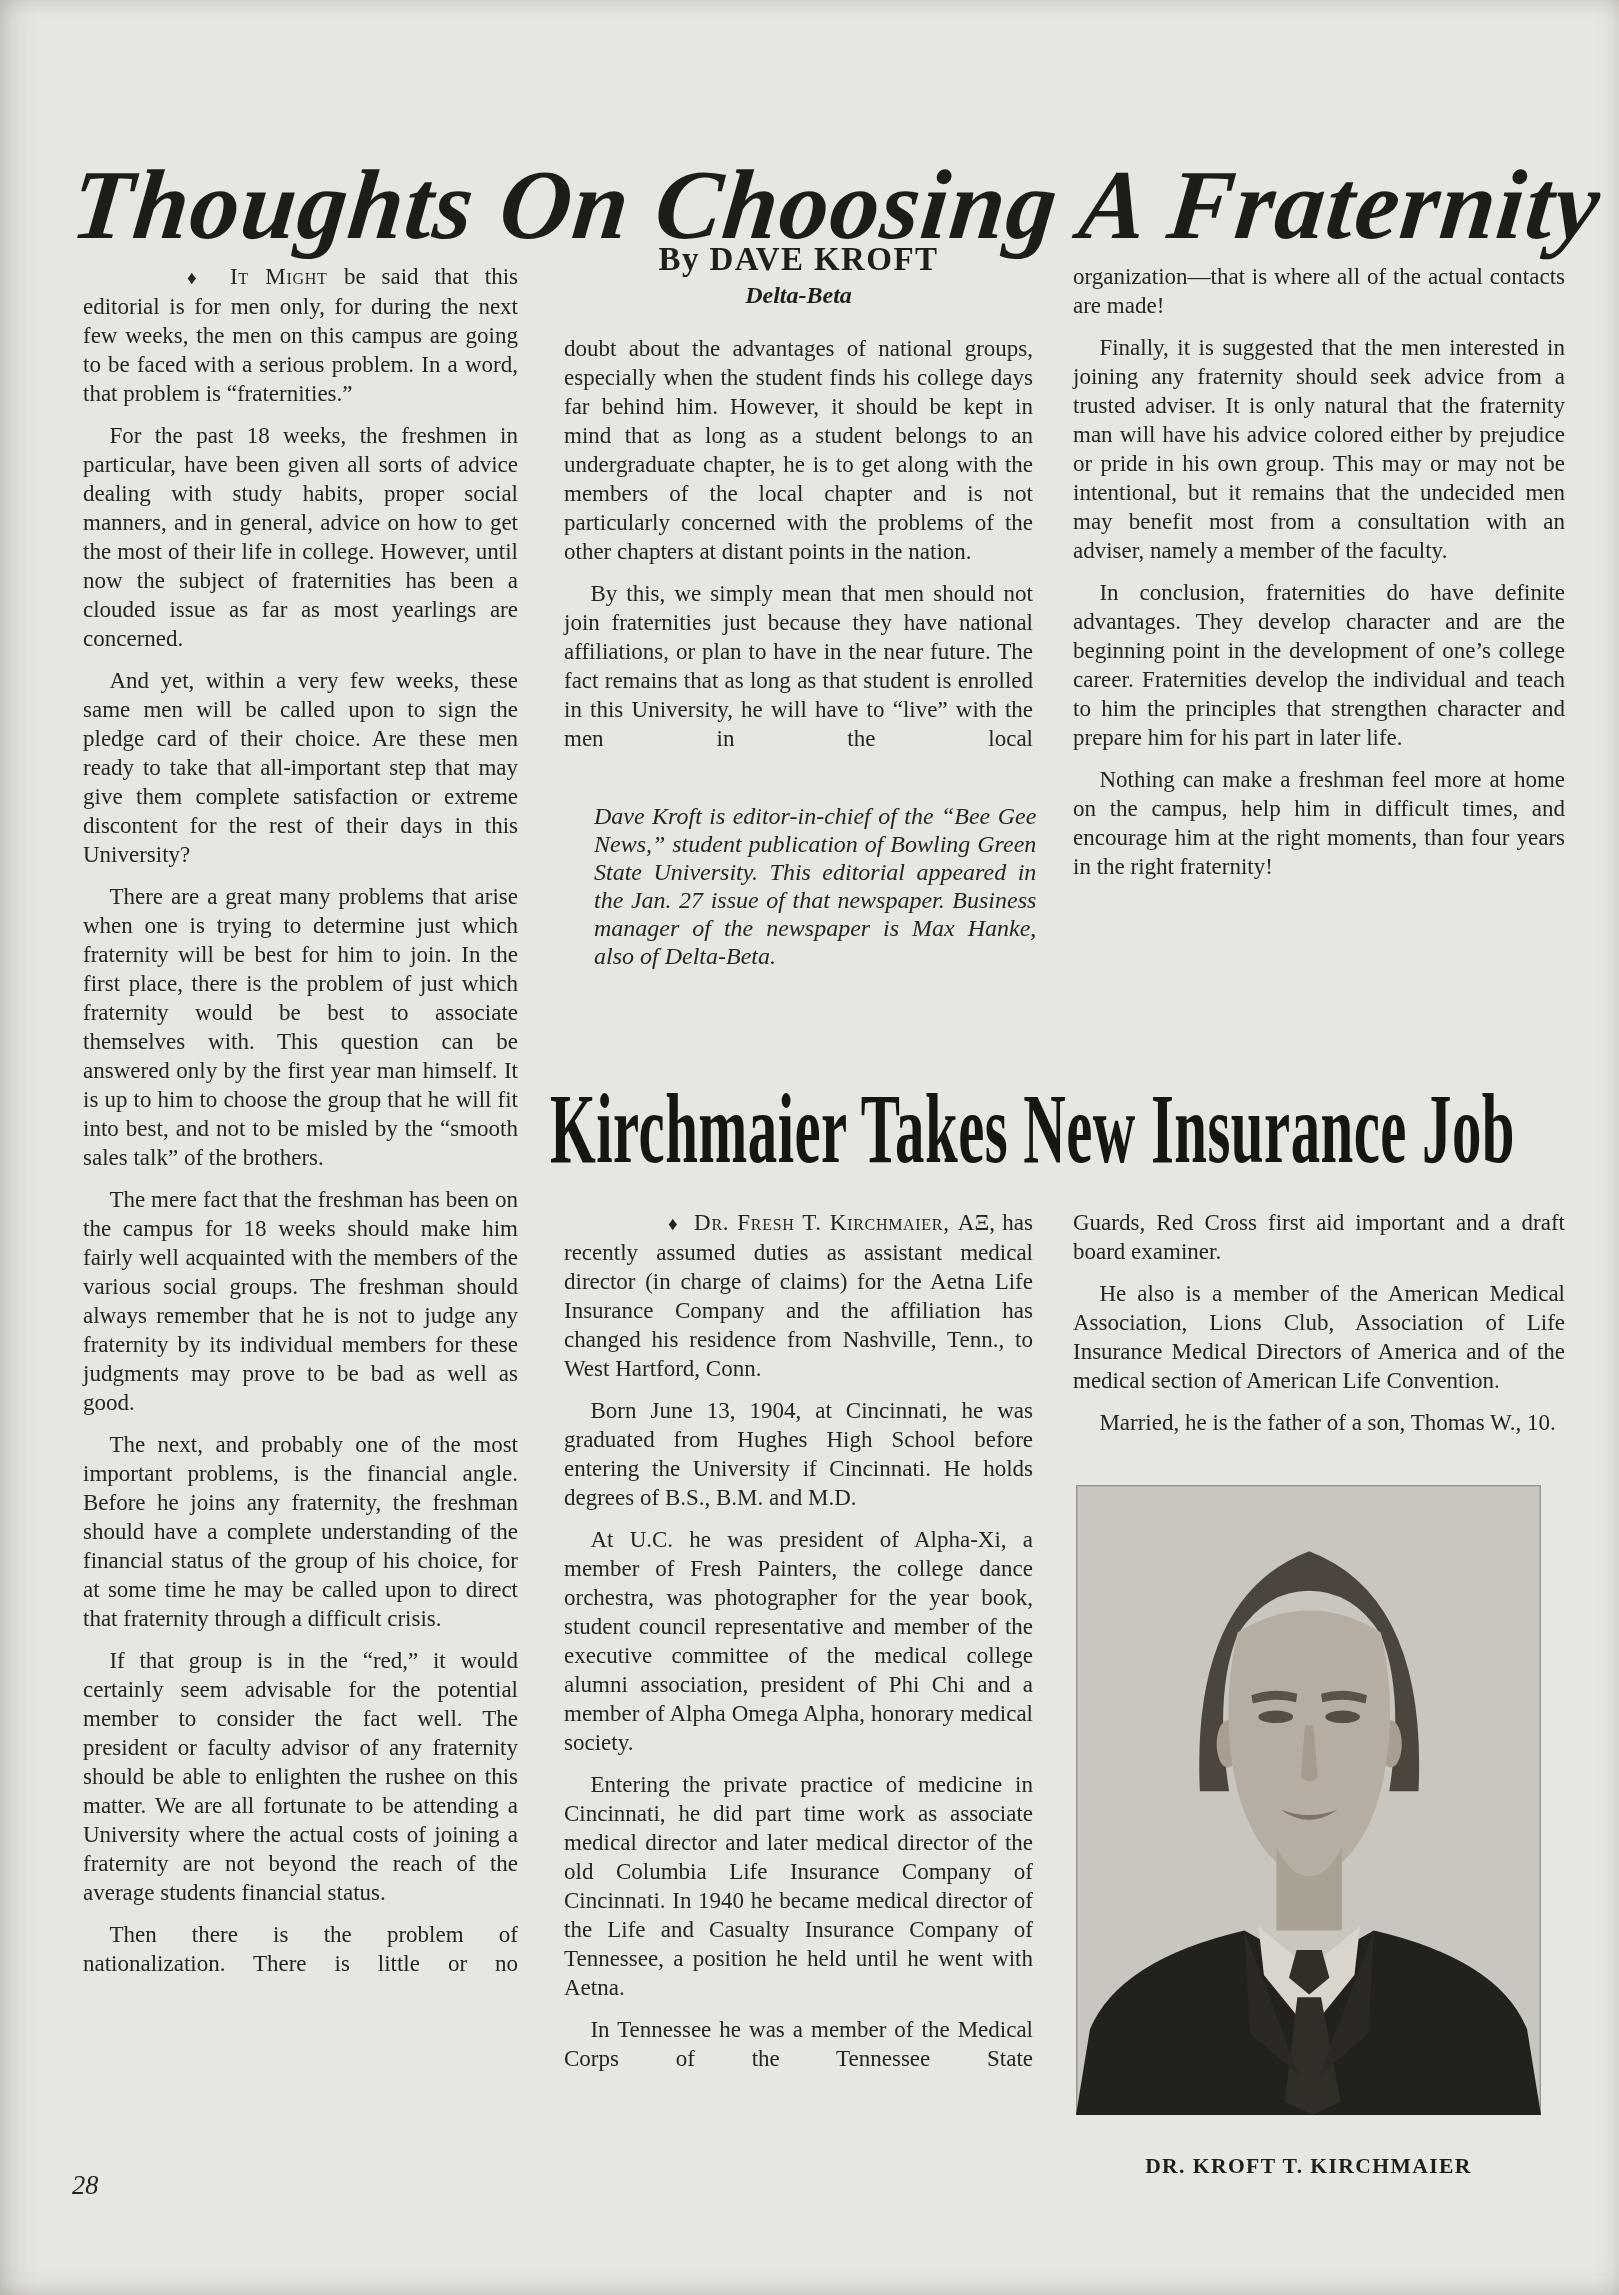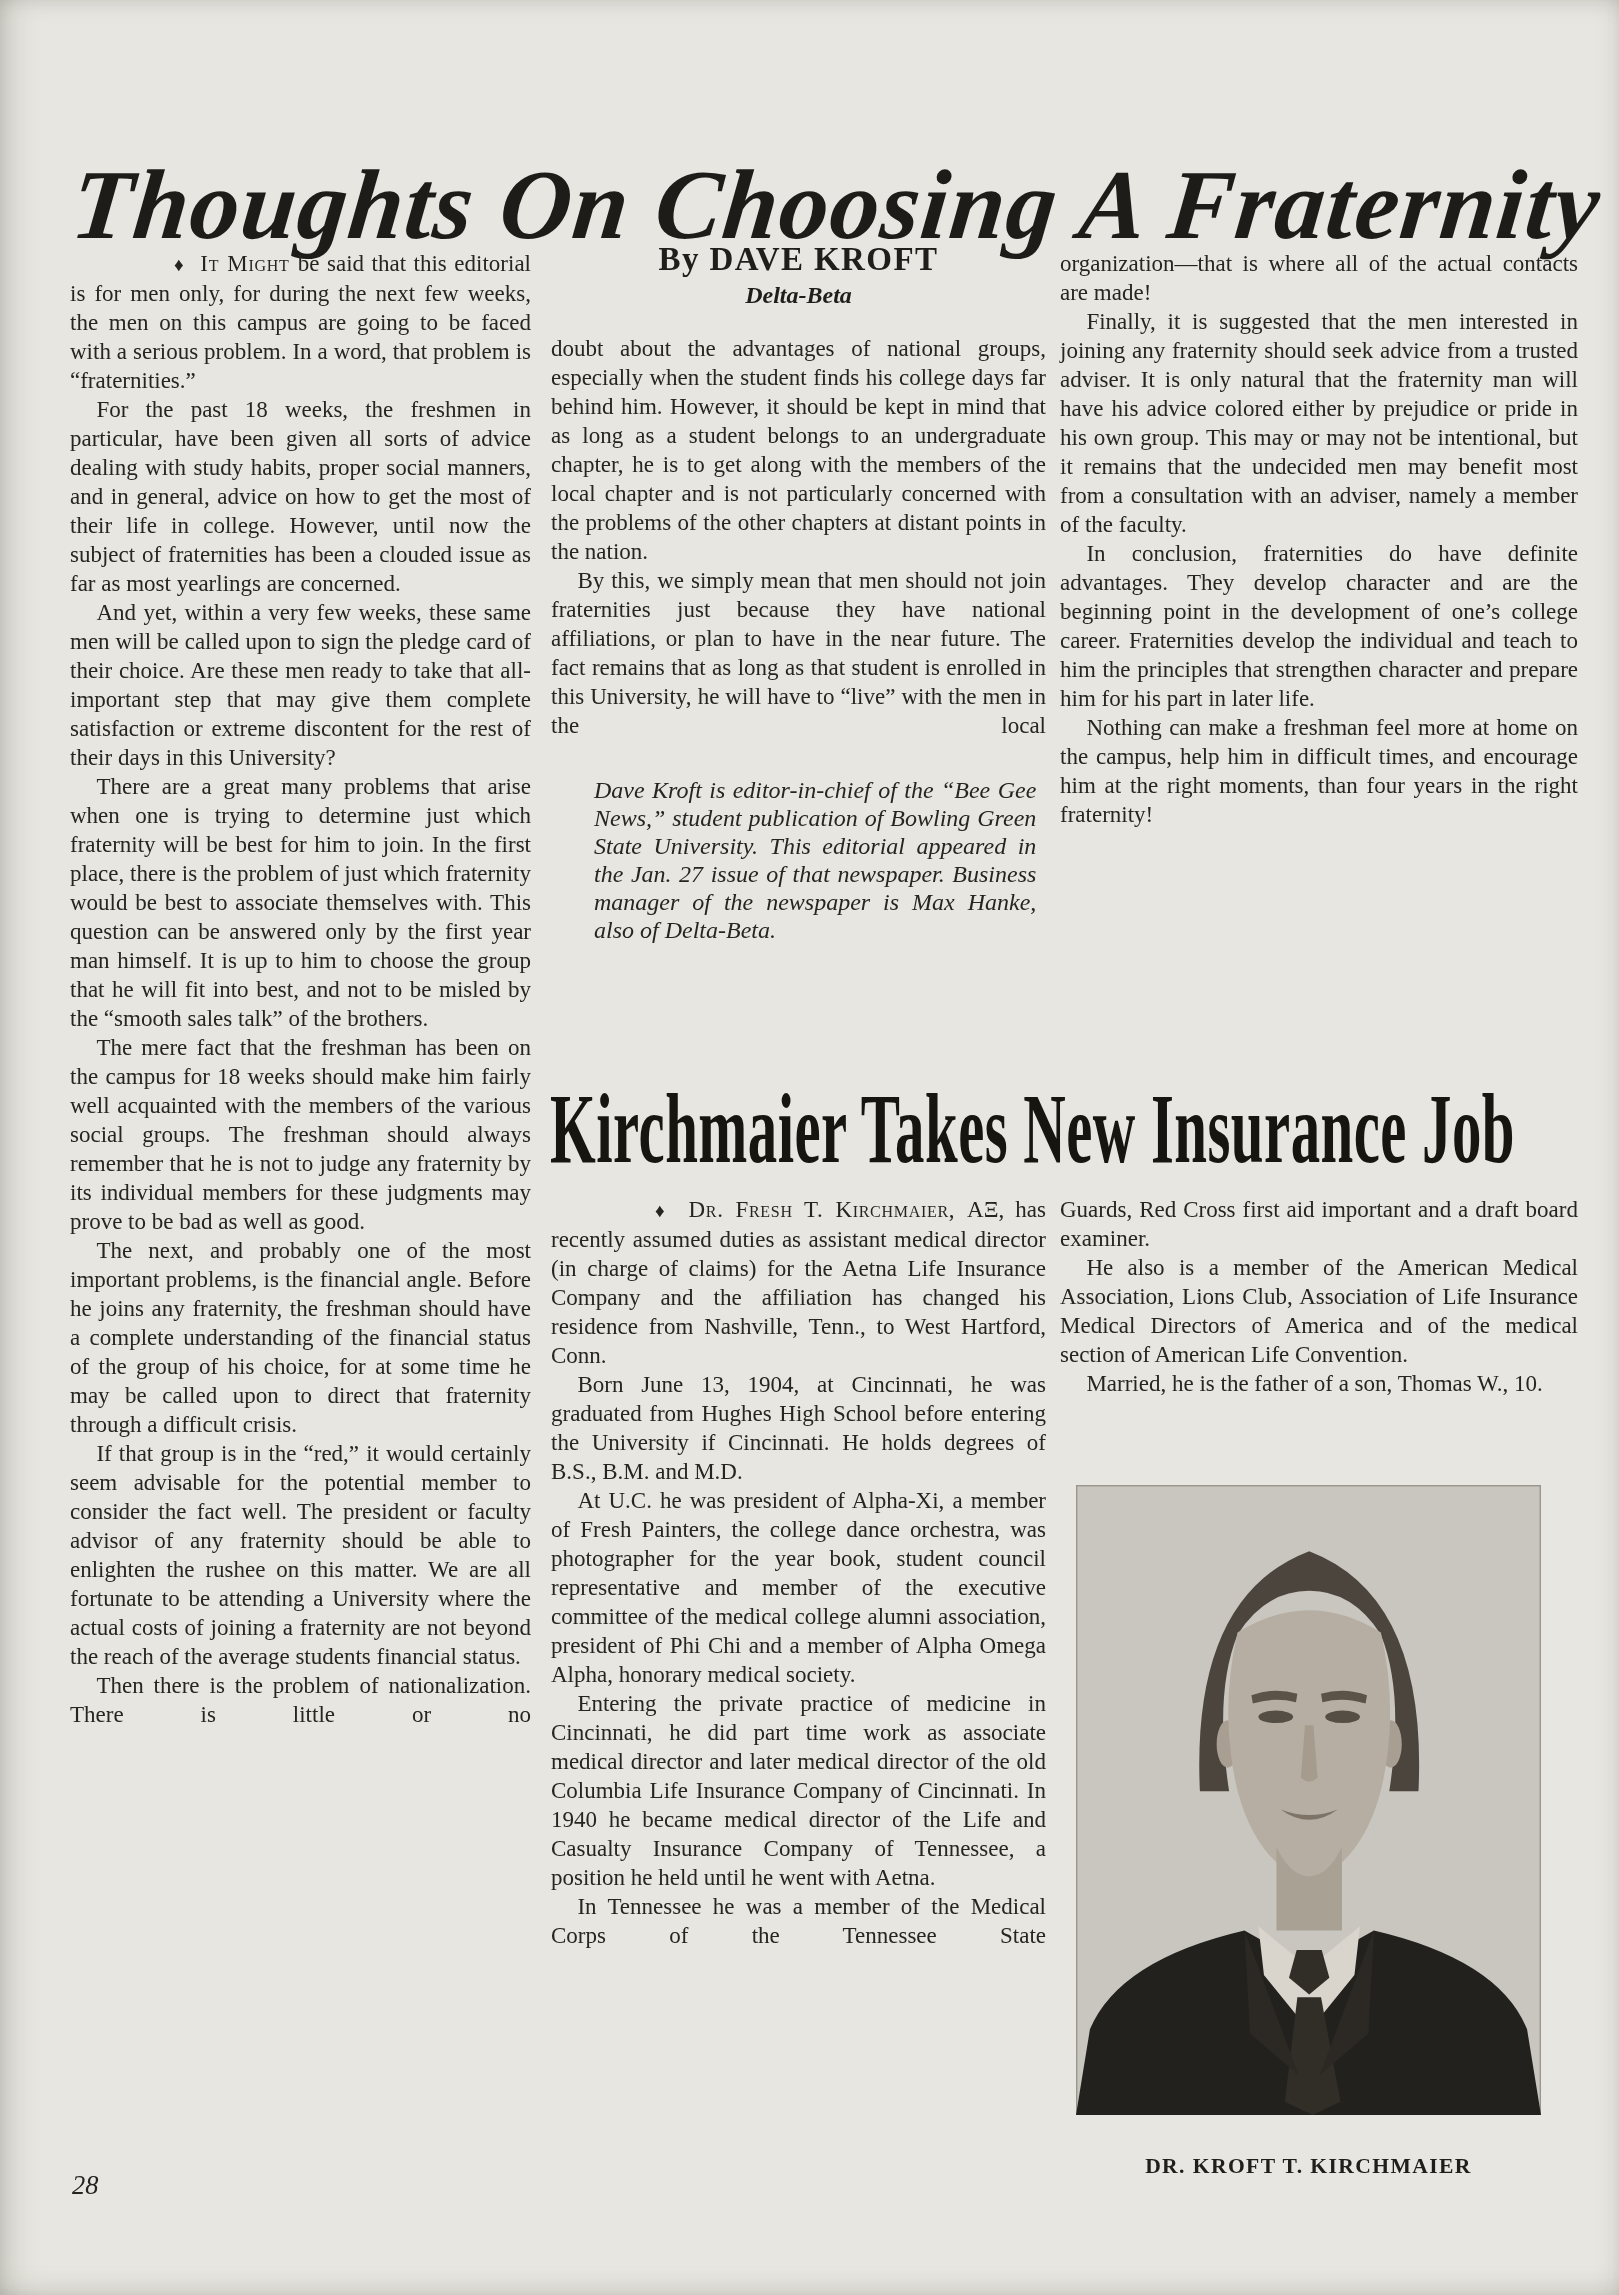--- a/index.html
+++ b/index.html
@@ -34,21 +34,21 @@
     font-size: 23px;
     line-height: 29px;
     color:#27251f;
   }
   .a1c1 { left:70px;  top:249px;  width:461px; }
   .a1c2 { left:551px;  top:245px;  width:495px; }
   .a1c3 { left:1060px; top:249px;  width:518px; }
   .a2c1 { left:551px;  top:1195px; width:495px; }
   .a2c2 { left:1060px; top:1195px; width:518px; }
 
-  .para { margin:0; text-indent:26.4px; }
+  .para { margin:13px; text-indent:26.4px; }
   .para.lead { text-indent:104px; }
   .para.no-indent { text-indent:0; }
   .para.cont { text-align-last: justify; }
   .diamond { font-size:0.82em; letter-spacing:4.2px; }
   .smallcaps { font-variant: small-caps; letter-spacing:0.7px; }
 
   .byline {
     text-align:center; font-weight:bold; font-size:33px;
     letter-spacing:1.4px; margin:0 0 7px 0; text-indent:0;
     color:#1f1e1a;

